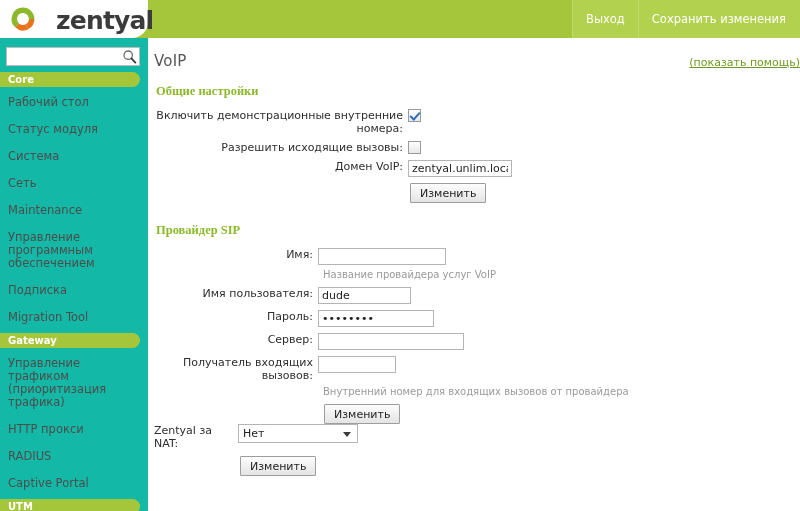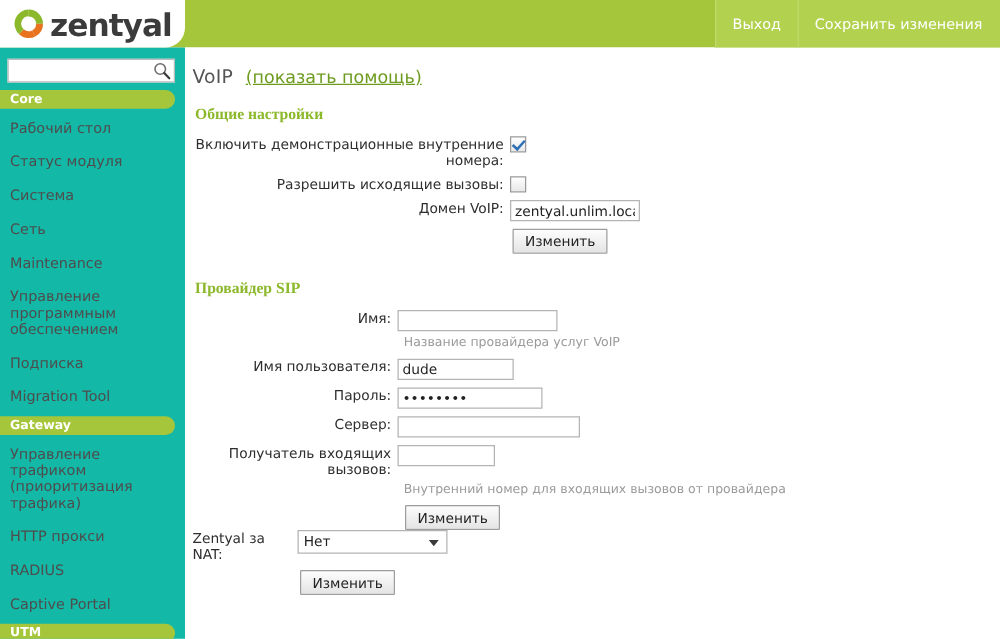--- a/index.html
+++ b/index.html
@@ -31,21 +31,21 @@
     height: 38px;
     background: #ffffff;
     border-bottom-right-radius: 16px;
     z-index: 5;
   }
   .logo-wrap {
     position: absolute;
     left: 10px; top: 6px;
     display: flex;
     align-items: center;
-    gap: 4px;
+    gap: 20px;
   }
   .logo-mark { display: block; }
   .logo-text {
     font-family: "DejaVu Sans", "Liberation Sans", sans-serif;
     font-size: 25px;
     font-weight: bold;
     letter-spacing: -0.8px;
     color: #3b3b3b;
     line-height: 26px;
   }
@@ -133,28 +133,29 @@
     background: #ffffff;
     padding: 14px 0 0 6px;
     box-sizing: border-box;
     overflow: hidden;
   }
   .page-title-row {
     display: flex;
     align-items: baseline;
     gap: 10px;
     margin-bottom: 14px;
+    justify-content: space-between;
   }
   .page-title {
     font-size: 15px;
     color: #555555;
     letter-spacing: 0.2px;
   }
   .help-link {
-    font-size: 14px;
+    font-size: 11px;
     color: #6d9b1f;
     text-decoration: underline;
     cursor: pointer;
   }
   .section-title {
     font-size: 12.5px;
     font-weight: bold;
     color: #8cb82b;
     margin: 0 0 10px 2px;
     font-family: Liberation Serif, serif;

